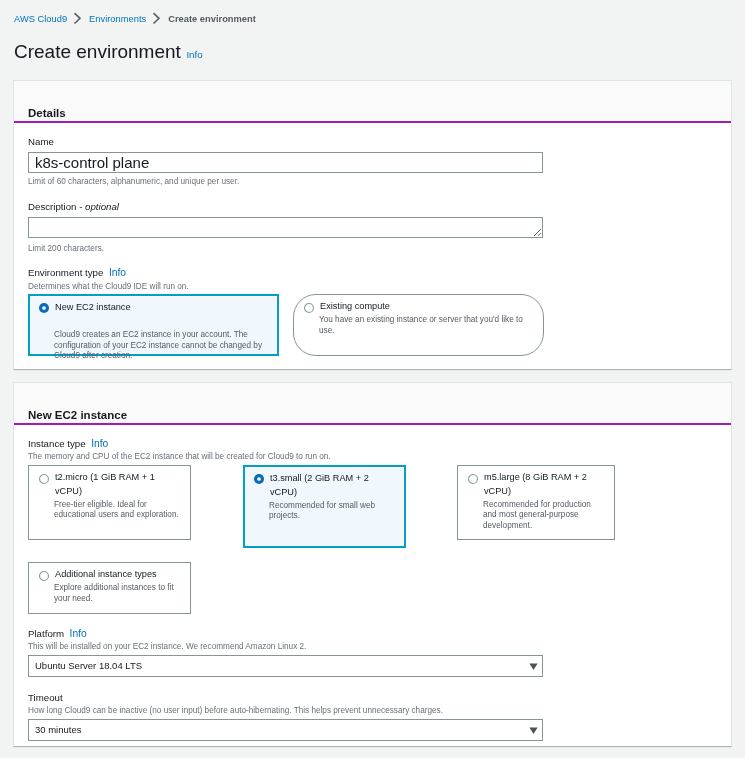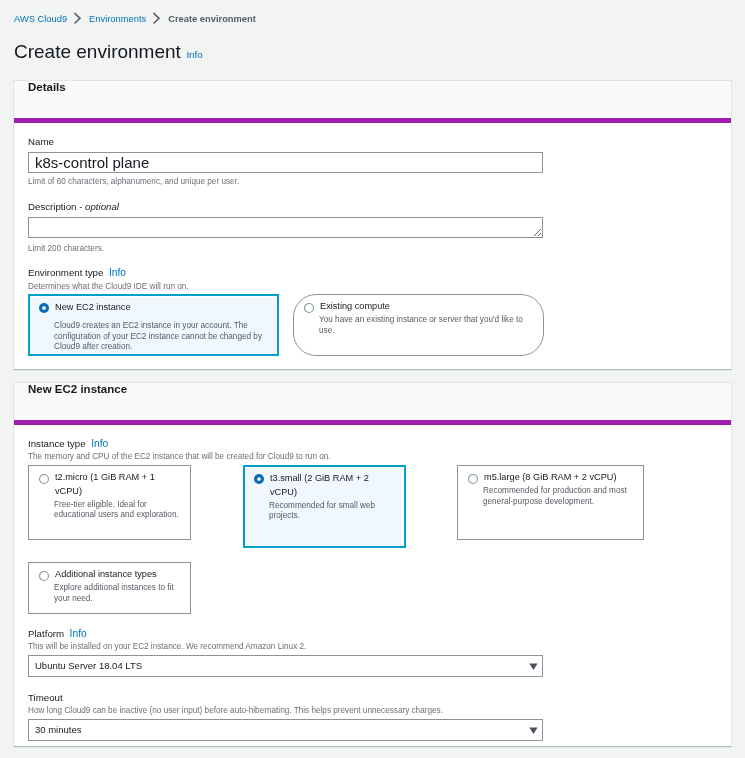--- a/index.html
+++ b/index.html
@@ -25,22 +25,22 @@
   .page-title-row { position:absolute; left:14px; top:41px; display:flex; align-items:baseline; }
   .page-title { font-size:19px; font-weight:normal; color:#16191f; line-height:22px; margin:0; }
   .title-info { color:#0073bb; font-size:9.8px; line-height:12px; margin-left:5.5px; }
 
   
   .panel { position:absolute; left:13px; width:719px; box-sizing:border-box;
            background:#ffffff; border:1px solid #e0e5e6; border-bottom:1px solid #aab7b8;
            box-shadow:0 1px 1px -1px rgba(0,28,36,0.25); }
   #panel-details { top:80px; height:290px; }
   #panel-ec2 { top:382px; height:365px; }
-  .panel-header { background:#fafafa; border-bottom:5px solid #a21caf; height:42px;
-                  box-sizing:border-box; display:flex; align-items:flex-start; padding-left:14px; }
+  .panel-header { background:#fafafa; border-bottom:2px solid #a21caf; height:42px;
+                  box-sizing:border-box; display:flex; align-items:flex-end; padding-left:14px; }
   .panel-header .ph-title { font-size:11.5px; font-weight:bold; color:#16191f; line-height:14px; position:relative; top:-0.8px; }
   .panel-body { padding:12.8px 14px 0 14px; }
 
   
   .field-label { font-size:9.7px; color:#16191f; line-height:12px; }
   .field-label .info { color:#0073bb; font-size:10.3px; margin-left:5.5px; line-height:12px; vertical-align:baseline; position:relative; top:0; }
   .field-desc { font-size:8.2px; color:#687078; line-height:11px; }
   .field-hint { font-size:8.2px; color:#687078; line-height:11px; }
 
   input.textbox, textarea.textbox {
@@ -119,21 +119,21 @@
         <div class="tile selected" style="width:251px;height:62px;">
           <div class="tile-top">
             <span class="radio">
               <svg width="10" height="10" viewBox="0 0 10 10">
                   <circle cx="5" cy="5" r="5" fill="#0a6bb8"></circle>
                   <circle cx="5" cy="5" r="1.85" fill="#ffffff"></circle>
                 </svg>
             </span>
             <span class="tile-title">New EC2 instance</span>
           </div>
-          <div class="tile-desc" style="margin-left:16px;margin-top:6px;">Cloud9 creates an EC2 instance in your account. The configuration of your EC2 instance cannot be changed by Cloud9 after creation.</div>
+          <div class="tile-desc" style="margin-left:16px;margin-top:15px;">Cloud9 creates an EC2 instance in your account. The configuration of your EC2 instance cannot be changed by Cloud9 after creation.</div>
         </div>
         <div style="width:14px;"></div>
         <div class="tile" style="width:251px;height:62px;border-radius:23px;">
           <div class="tile-top">
             <span class="radio">
               <svg width="10" height="10" viewBox="0 0 10 10">
                   <circle cx="5" cy="5" r="4.45" fill="#ffffff" stroke="#879a9d" stroke-width="1.1"></circle>
                 </svg>
             </span>
             <span class="tile-title">Existing compute</span>
@@ -174,21 +174,21 @@
               <svg width="10" height="10" viewBox="0 0 10 10">
                   <circle cx="5" cy="5" r="5" fill="#0a6bb8"></circle>
                   <circle cx="5" cy="5" r="1.85" fill="#ffffff"></circle>
                 </svg>
             </span>
             <span class="tile-title">t3.small (2 GiB RAM + 2 vCPU)</span>
           </div>
           <div class="tile-desc" style="margin-left:16px;margin-top:1px;">Recommended for small web projects.</div>
         </div>
         <div style="width:13px;"></div>
-        <div class="tile" style="width:187px;height:75px;">
+        <div class="tile" style="width:158px;height:75px;">
           <div class="tile-top">
             <span class="radio">
               <svg width="10" height="10" viewBox="0 0 10 10">
                   <circle cx="5" cy="5" r="4.45" fill="#ffffff" stroke="#879a9d" stroke-width="1.1"></circle>
                 </svg>
             </span>
             <span class="tile-title">m5.large (8 GiB RAM + 2 vCPU)</span>
           </div>
           <div class="tile-desc" style="margin-left:16px;margin-top:1px;">Recommended for production and most general-purpose development.</div>
         </div>

